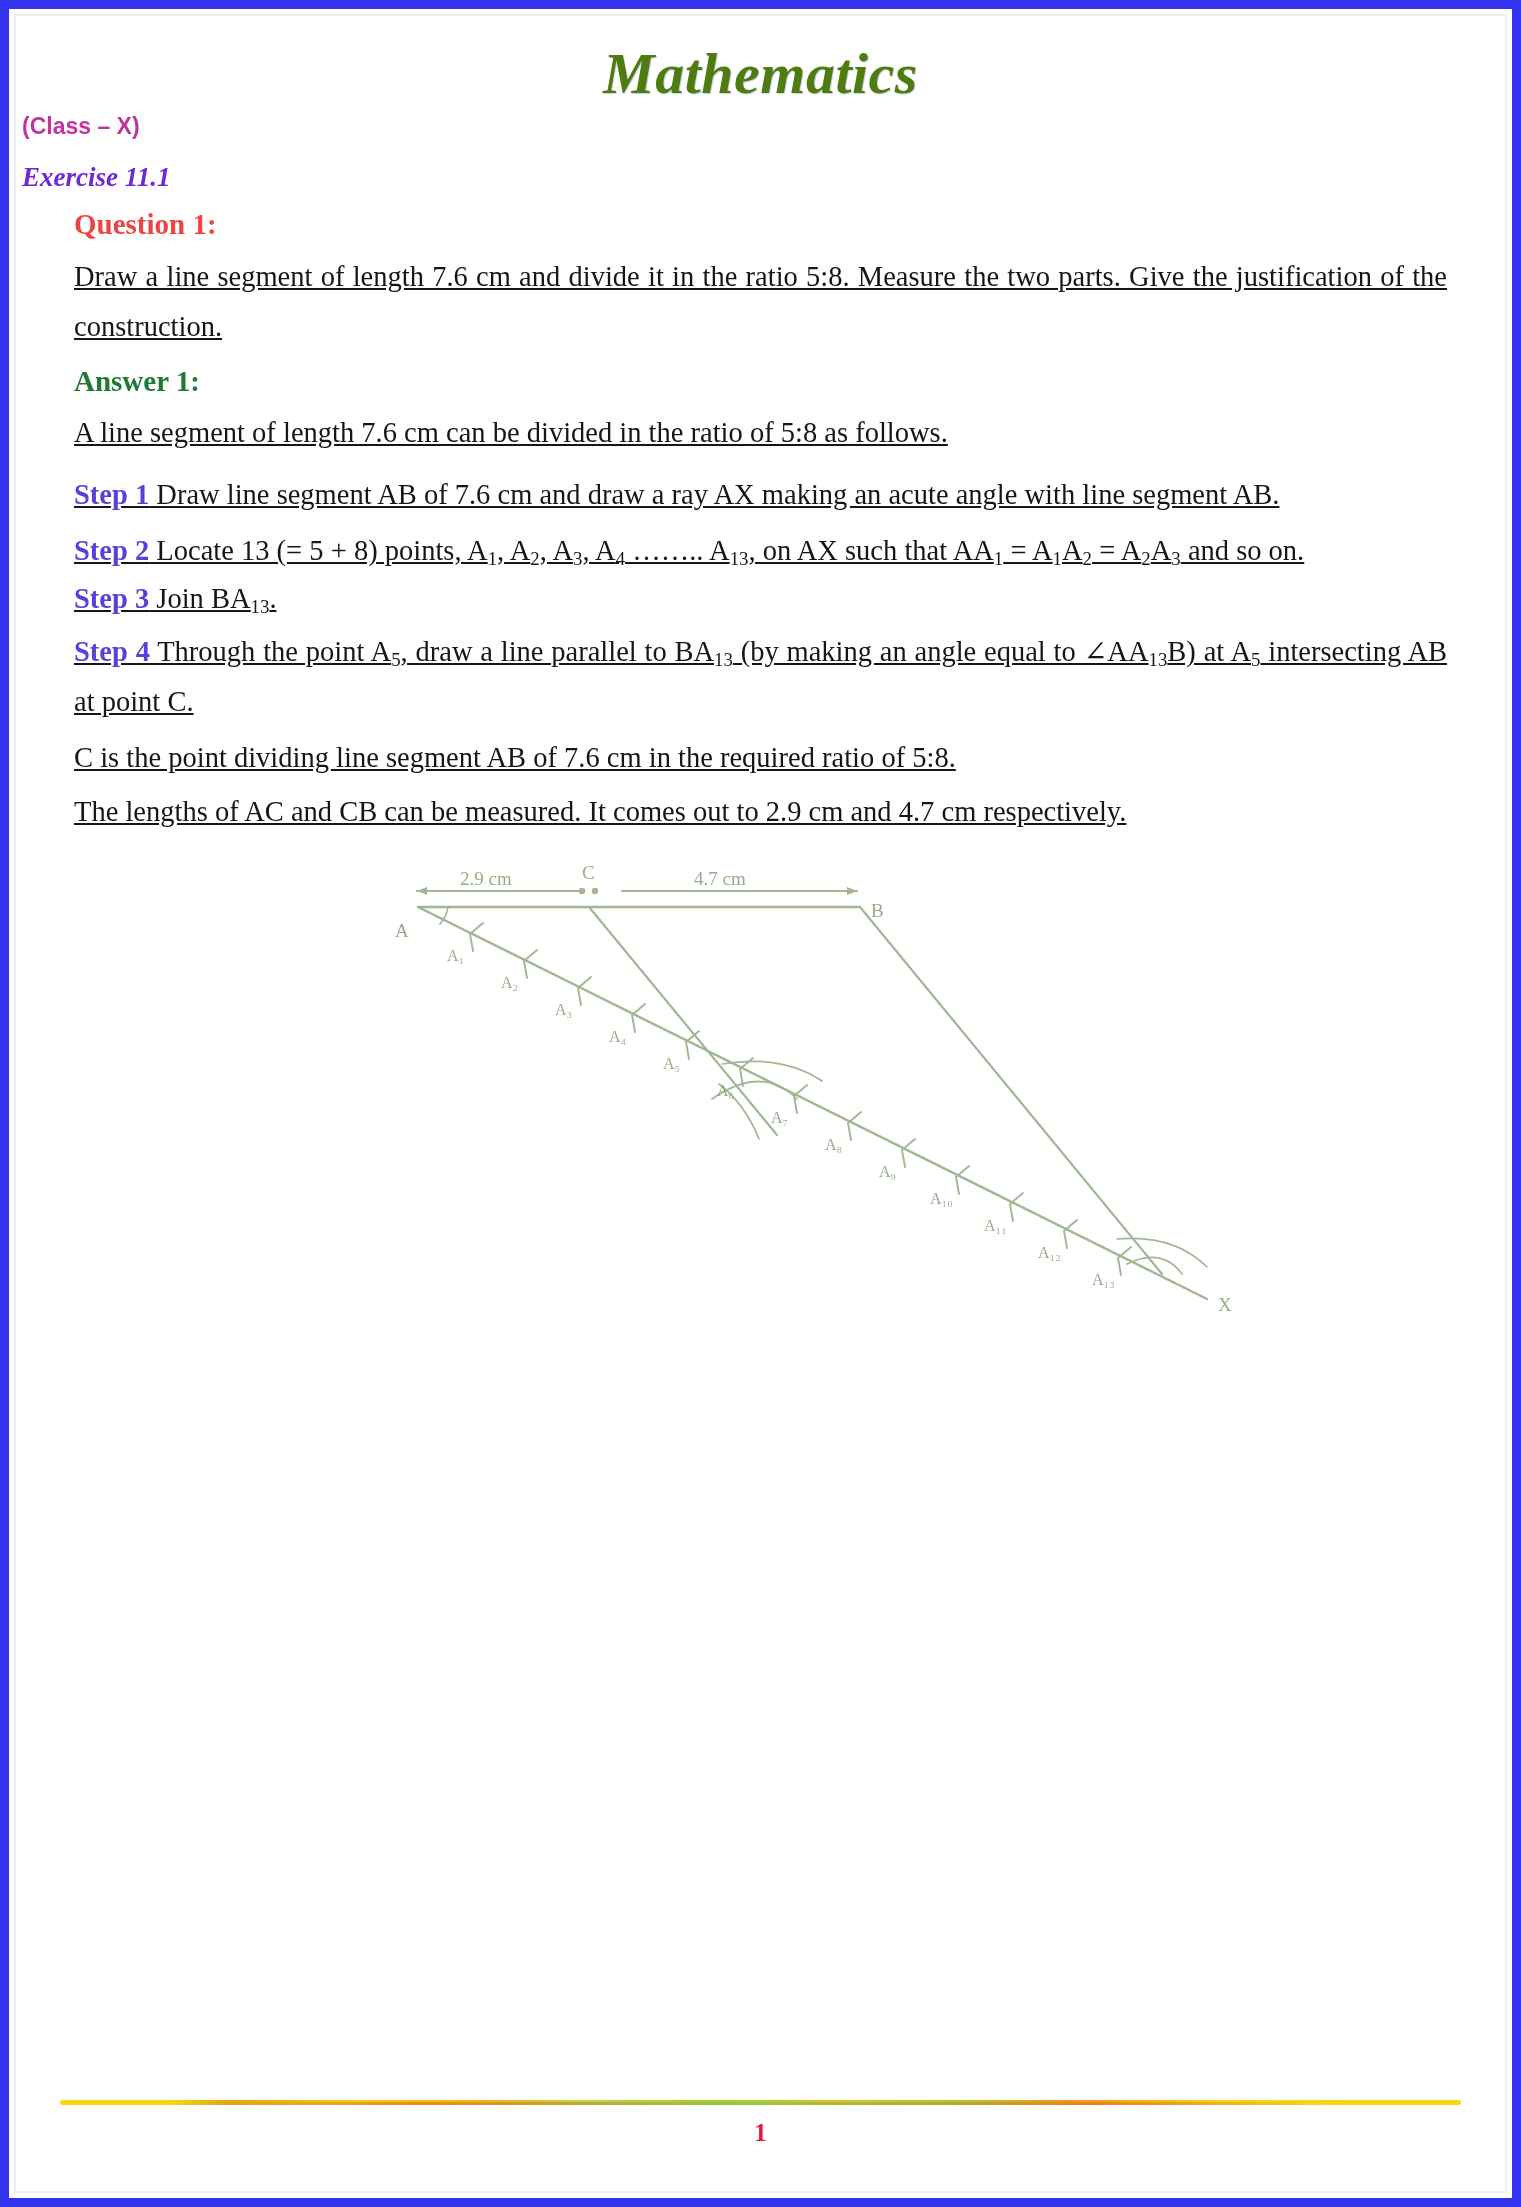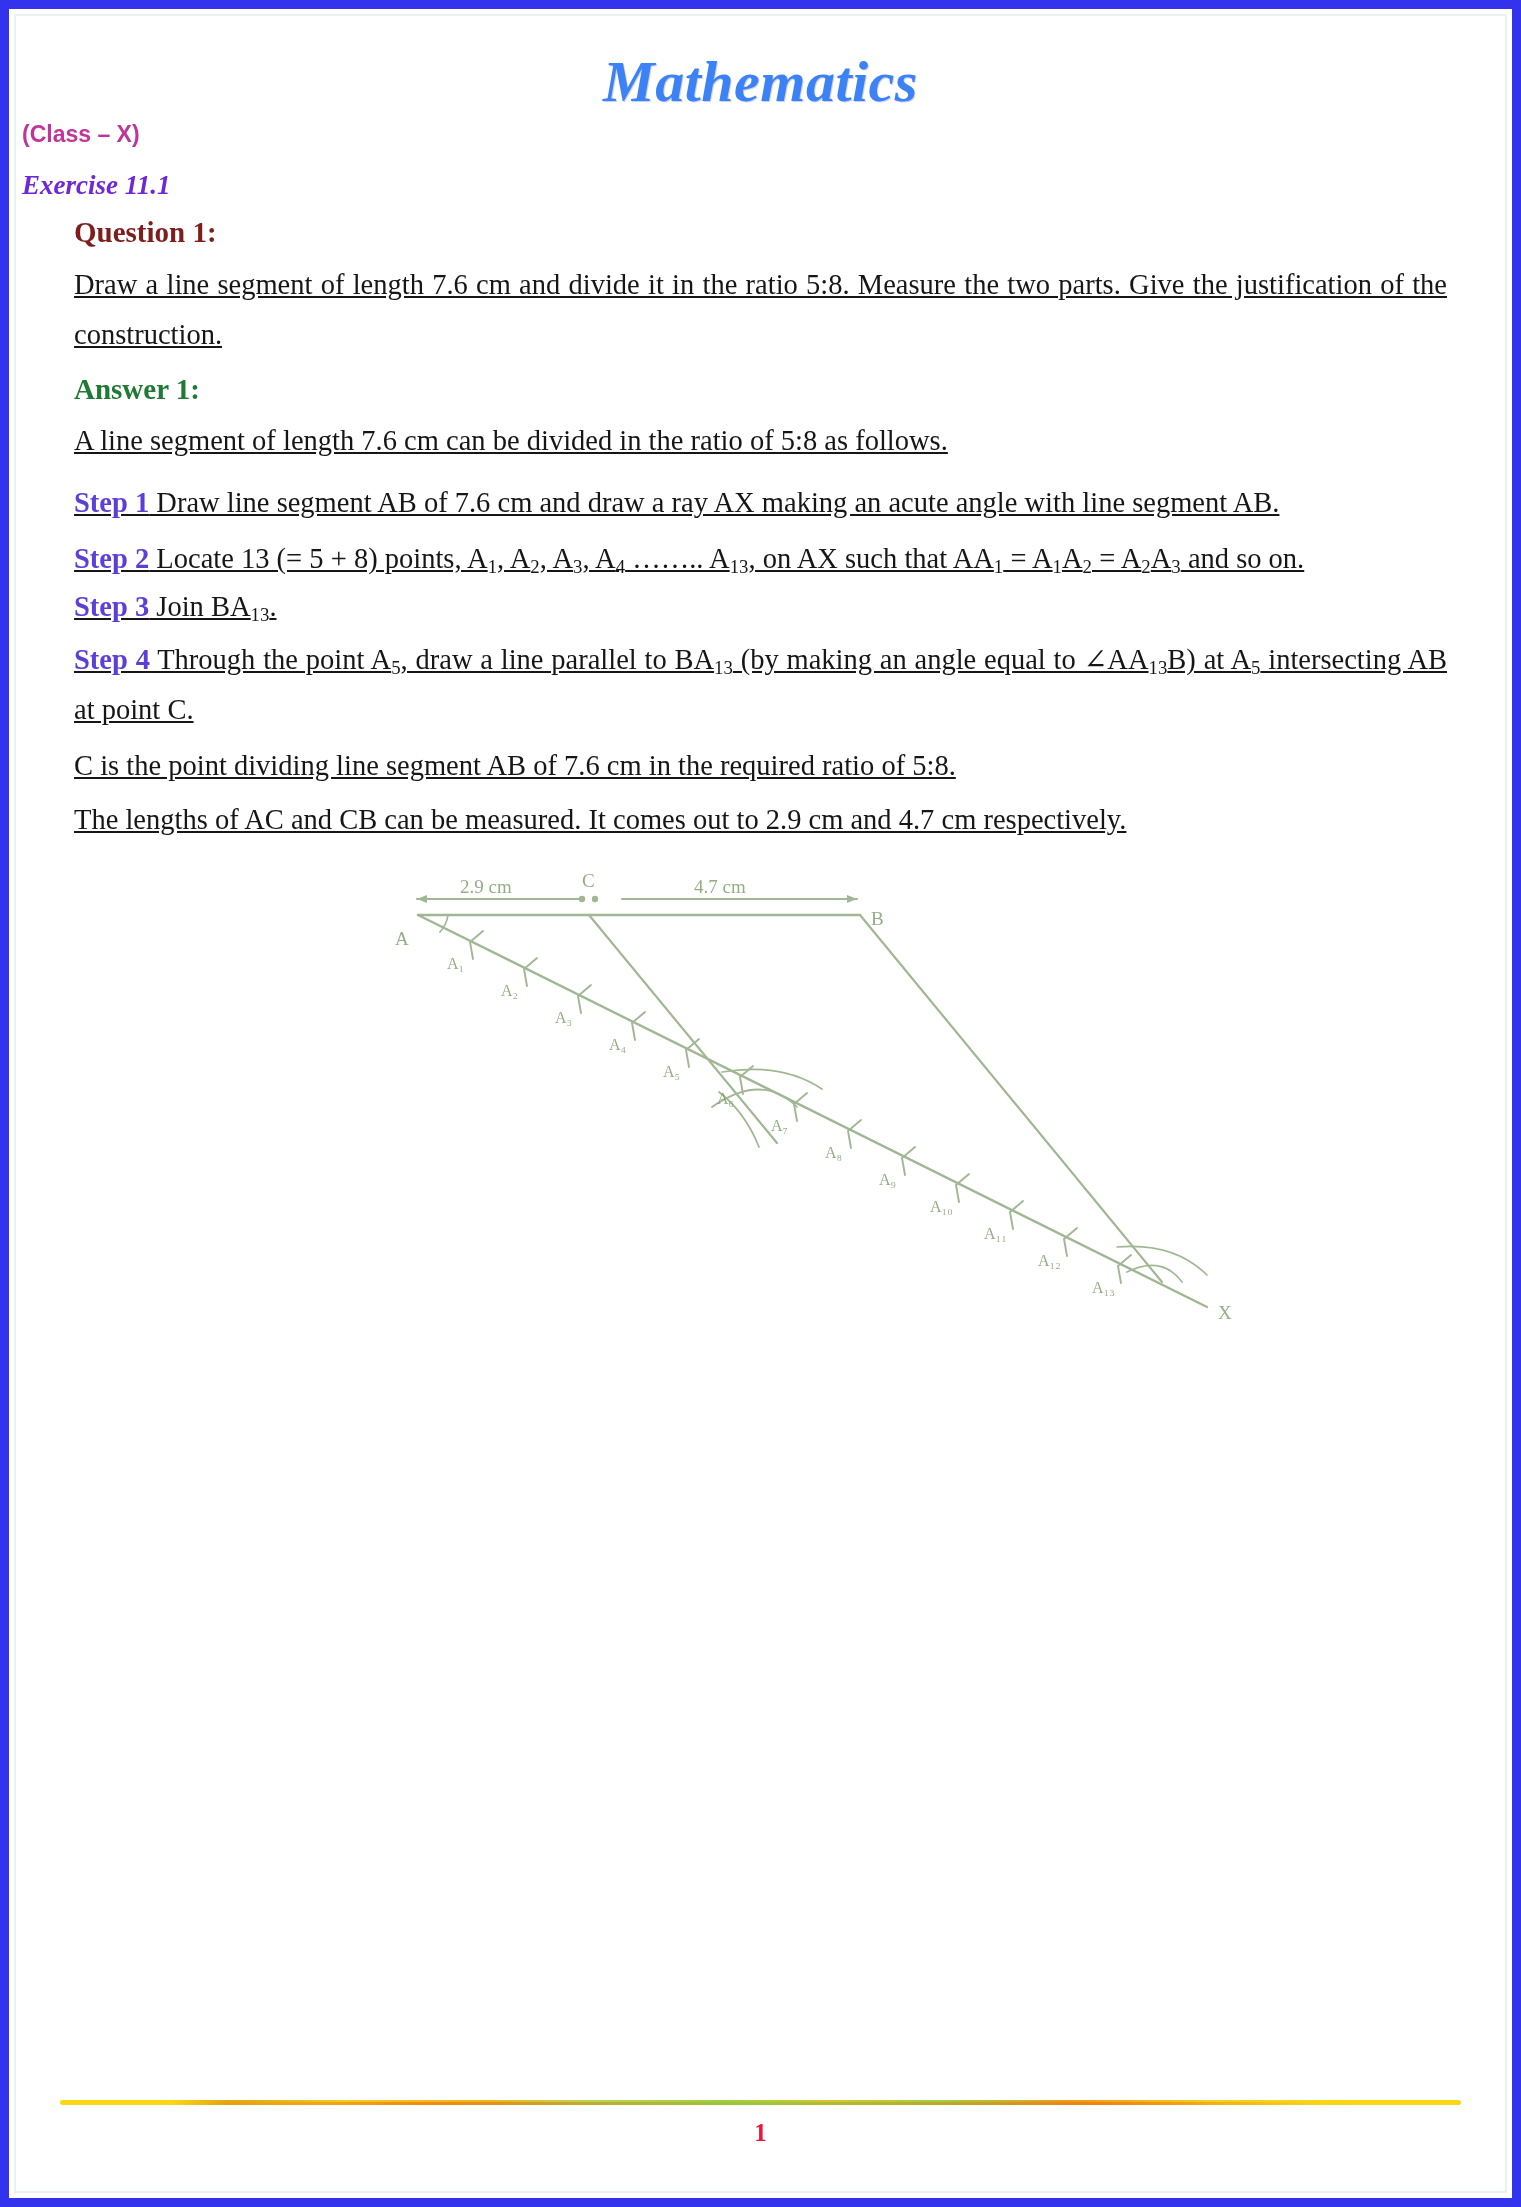--- a/index.html
+++ b/index.html
@@ -42,22 +42,22 @@
     height: 2163px;
   }
 
   
   .doc-title {
     text-align: center;
     font-family: "Liberation Serif", "DejaVu Serif", serif;
     font-weight: bold;
     font-style: italic;
     font-size: 58px;
-    color: #3b82f6;
-    margin: 26px 0 0 0;
+    color: #4d7c0f;
+    margin: 18px 0 0 0;
     letter-spacing: 0.5px;
     text-shadow: 1px 1px 0 rgba(120,120,200,0.35);
   }
   .chapter-line {
     text-align: center;
     font-family: "Liberation Serif", "DejaVu Serif", serif;
     font-weight: bold;
     font-style: italic;
     font-size: 31px;
     color: #e3c53a;
@@ -100,21 +100,21 @@
     line-height: 1.32;
     margin-bottom: 10px;
   }
   p.heading {
     font-family: "Liberation Serif", "DejaVu Serif", serif;
     font-weight: bold;
     font-size: 29px;
     margin: 10px 0 10px 0;
     line-height: 1.2;
   }
-  .q-head { color: #7f1d1d; }
+  .q-head { color: #ef4444; }
   .a-head { color: #1f7a35; }
   .step-label {
     color: #5b3fd6;
     font-weight: bold;
   }
   sub {
     font-size: 0.66em;
     vertical-align: -0.25em;
     line-height: 0;
   }

